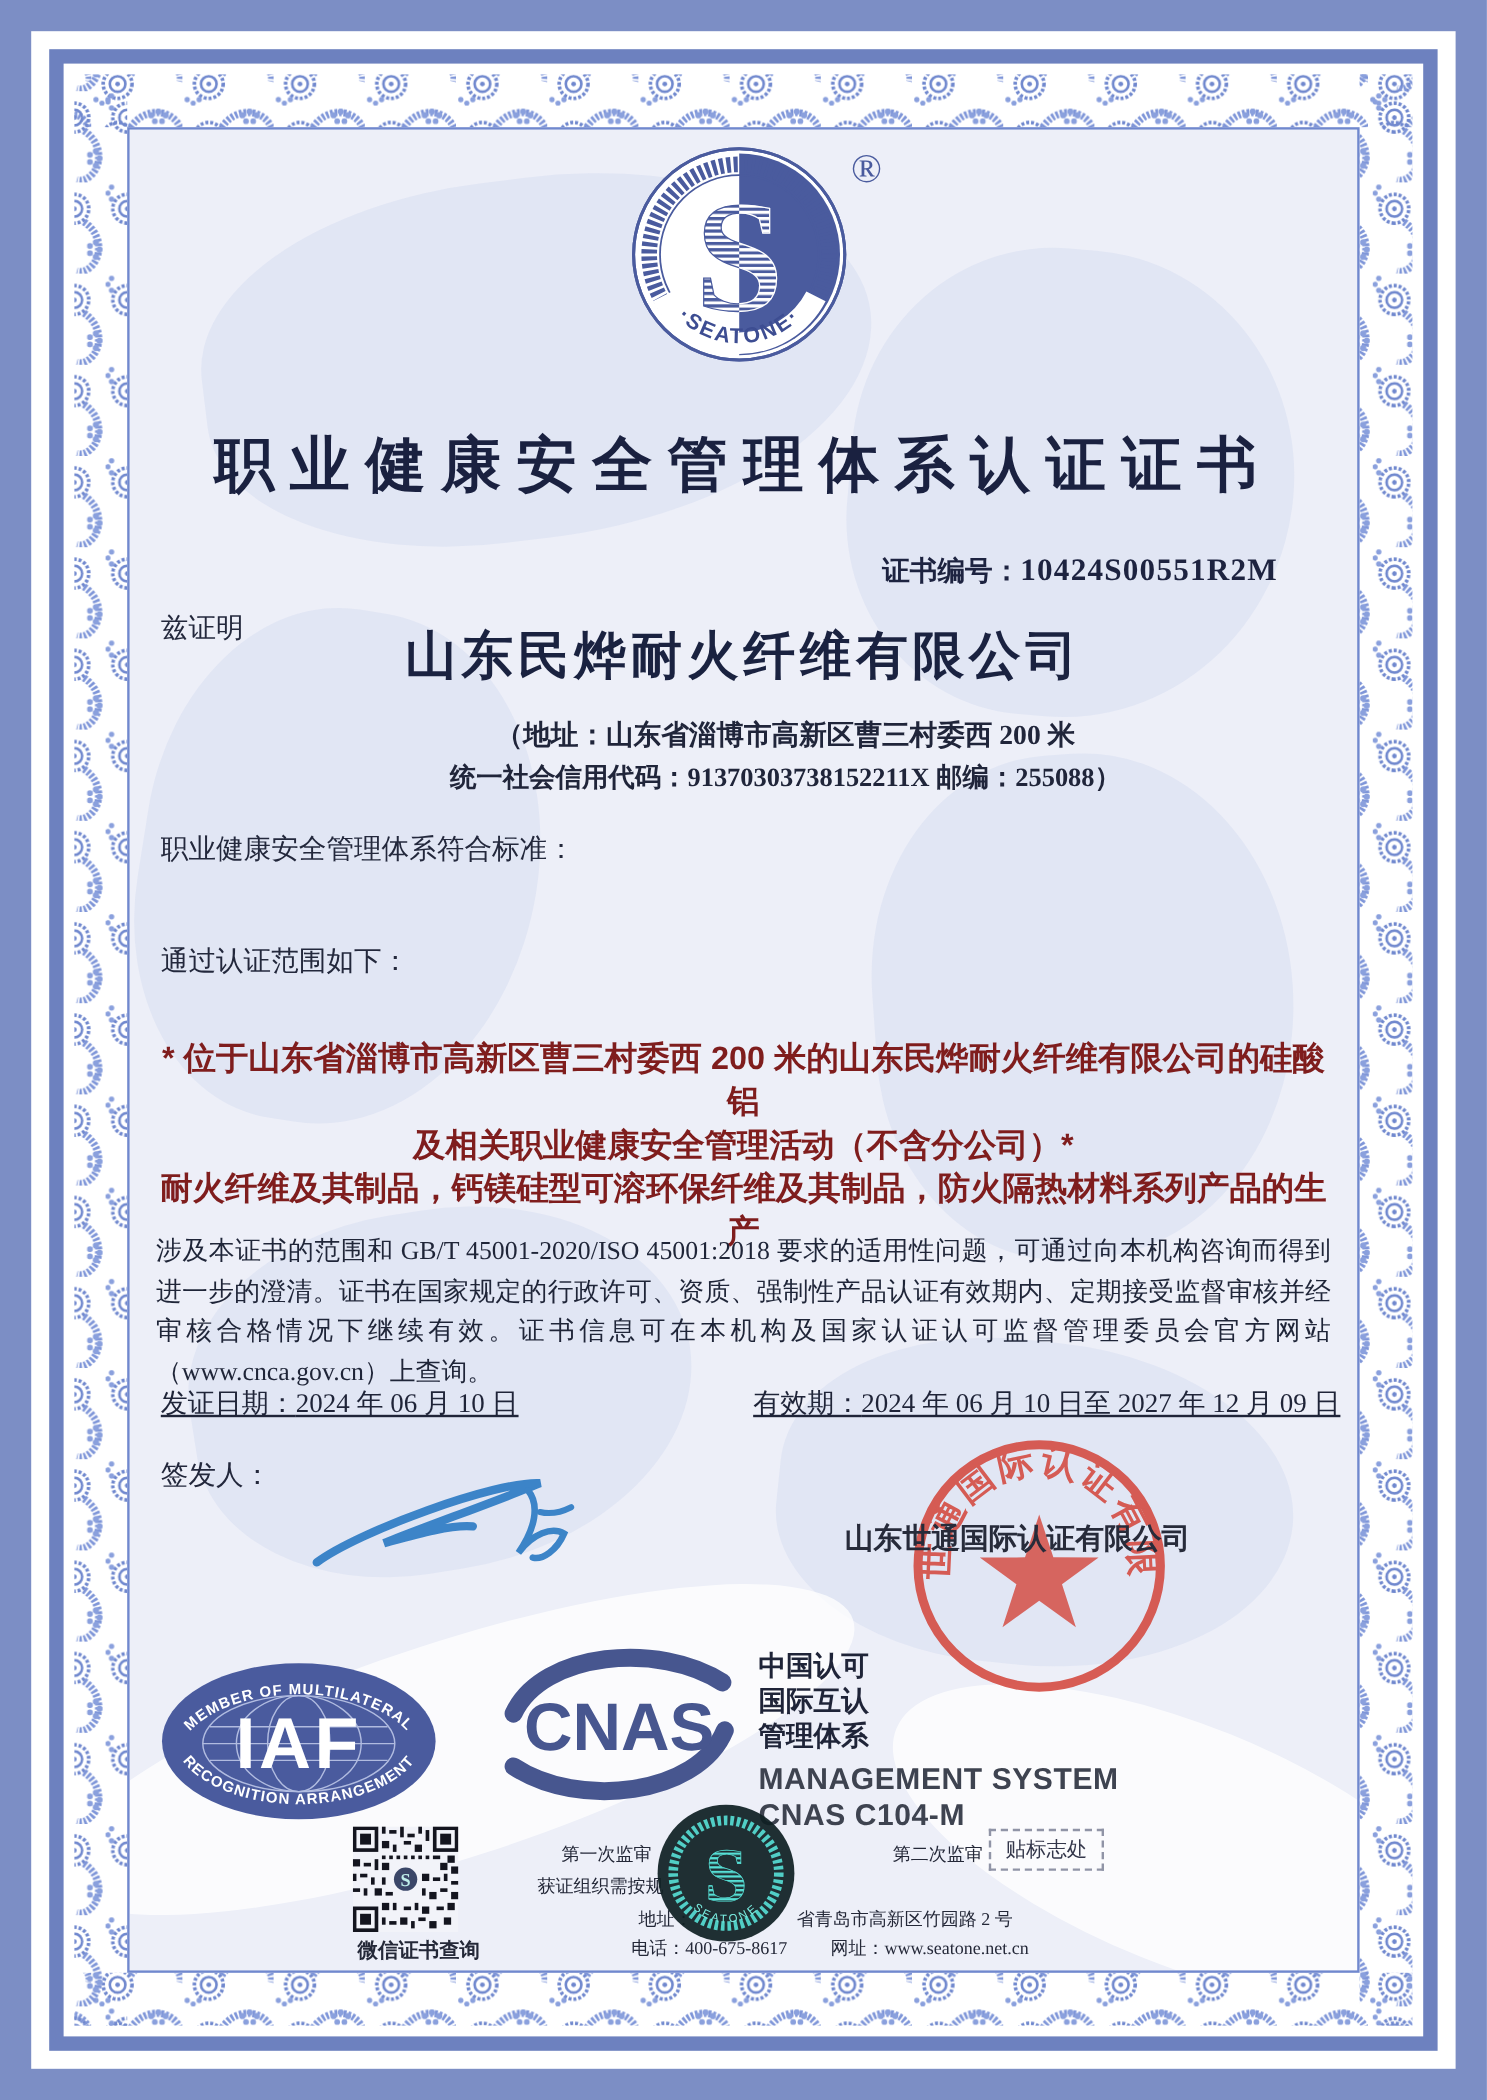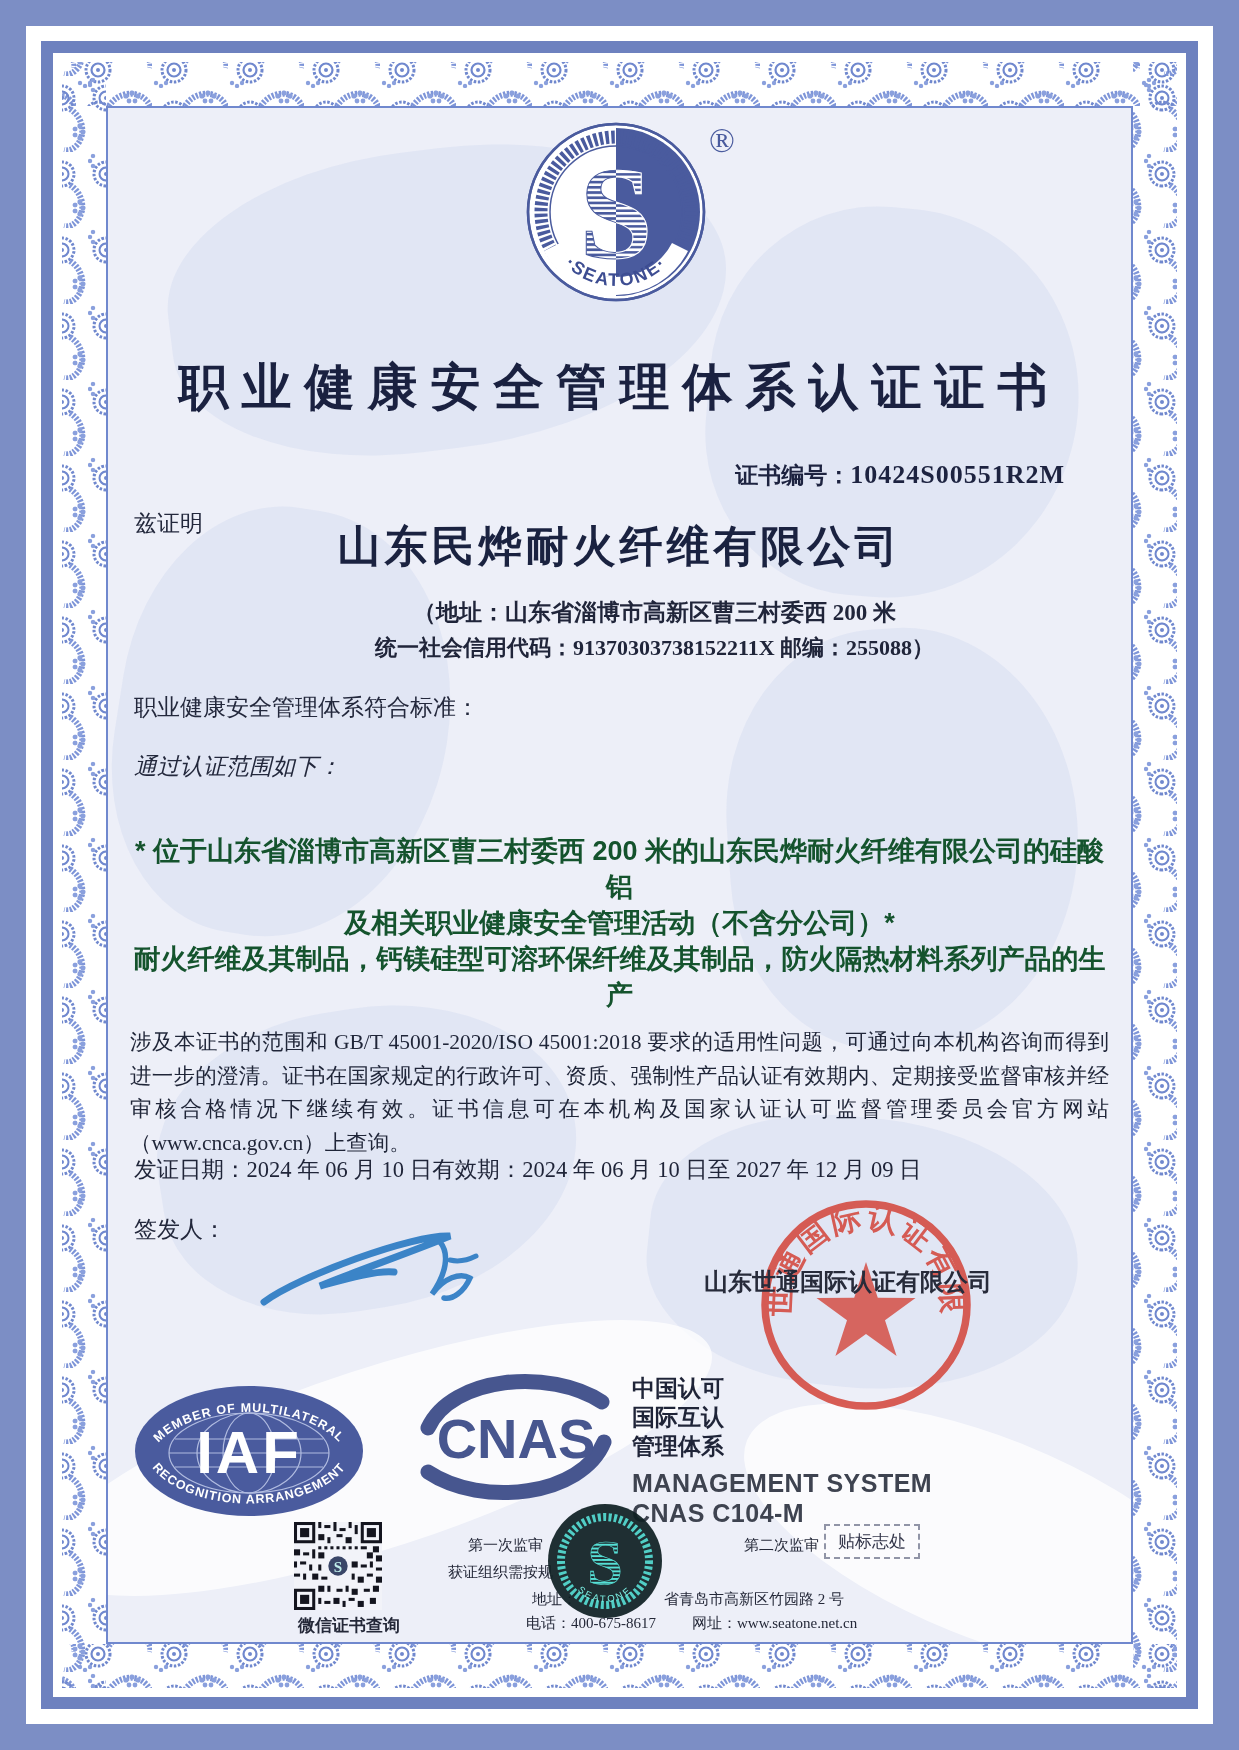--- a/index.html
+++ b/index.html
@@ -18,28 +18,28 @@
          font-size:50px;font-weight:600;letter-spacing:13px;color:#1a2140;}
   .certno{position:absolute;top:352px;right:66px;font-size:23px;color:#1d2340;font-weight:600;}
   .certno b{font-size:26px;letter-spacing:1px;}
   .small-label{position:absolute;left:26px;font-size:23px;color:#23283c;}
   .company{position:absolute;left:0;top:410px;width:100%;text-align:center;
            font-size:43px;font-weight:700;letter-spacing:4px;color:#1a2240;}
   .addr{position:absolute;left:0;width:100%;text-align:center;font-weight:700;color:#20253a;padding-left:35px;}
   .standard{position:absolute;left:0;top:614px;width:100%;text-align:center;
             font-family:"Liberation Sans","DejaVu Sans",sans-serif;
             font-size:46px;color:#2f3140;letter-spacing:0px;}
-  .scope{position:absolute;left:20px;right:20px;top:725px;text-align:center;
+  .scope{position:absolute;left:20px;right:20px;top:756px;text-align:center;
          font-family:"Liberation Sans","DejaVu Sans",sans-serif;
-         font-size:27px;font-weight:700;line-height:36px;color:#14532d;}
+         font-size:27px;font-weight:700;line-height:36px;color:#7f1d1d;}
   .legal{position:absolute;left:22px;right:22px;top:918px;font-size:21.5px;
          line-height:33.5px;color:#1f2538;text-align:justify;}
   .dates{position:absolute;left:0;top:1046px;width:100%;display:flex;
-         box-sizing:border-box;
-         padding:0 14px 0 26px;font-size:22.5px;color:#1f2438;}
+         justify-content:space-between;box-sizing:border-box;
+         padding:0 14px 0 26px;font-size:22.5px;color:#1f2438;text-decoration:underline;}
   .issuer{position:absolute;left:470px;top:1158px;width:540px;text-align:center;
           font-size:24px;font-weight:600;color:#272b3a;z-index:5;}
   .accr{position:absolute;left:524px;top:1266px;font-family:"Liberation Sans","DejaVu Sans",sans-serif;color:#1f2438;}
   .accr .zh{font-size:23px;font-weight:600;line-height:29px;}
   .accr .en{font-size:25px;font-weight:700;color:#3e4350;line-height:30px;margin-top:7px;letter-spacing:.5px;}
   .foot{position:absolute;font-size:15px;color:#242838;font-weight:500;}
   .sticker{position:absolute;left:716px;top:1416px;font-size:17px;color:#33364a;
            border:2px dashed #9094a6;padding:4px 12px;}
   .qr-label{position:absolute;left:170px;top:1506px;width:122px;text-align:right;
             font-size:17px;color:#242838;font-weight:700;}
@@ -105,21 +105,21 @@
     </div>
 
     <div class="small-label" style="top:400px;">兹证明</div>
 
     <div class="company">山东民烨耐火纤维有限公司</div>
 
     <div class="addr" style="top:489px;font-size:23px;">（地址：山东省淄博市高新区曹三村委西 200 米</div>
     <div class="addr" style="top:525px;font-size:22px;">统一社会信用代码：91370303738152211X 邮编：255088）</div>
 
     <div class="small-label" style="top:584px;">职业健康安全管理体系符合标准：</div>
-    <div class="small-label" style="top:643px;font-style:italic;">通过认证范围如下：</div>
+    <div class="small-label" style="top:677px;">通过认证范围如下：</div>
 
     <div class="scope">
       <div>* 位于山东省淄博市高新区曹三村委西 200 米的山东民烨耐火纤维有限公司的硅酸铝</div>
       <div>及相关职业健康安全管理活动（不含分公司）*</div>
       <div>耐火纤维及其制品，钙镁硅型可溶环保纤维及其制品，防火隔热材料系列产品的生产</div>
     </div>
 
     <div class="legal">涉及本证书的范围和 GB/T 45001-2020/ISO 45001:2018 要求的适用性问题，可通过向本机构咨询而得到进一步的澄清。证书在国家规定的行政许可、资质、强制性产品认证有效期内、定期接受监督审核并经审核合格情况下继续有效。证书信息可在本机构及国家认证认可监督管理委员会官方网站（www.cnca.gov.cn）上查询。</div>
 
     <div class="dates">

